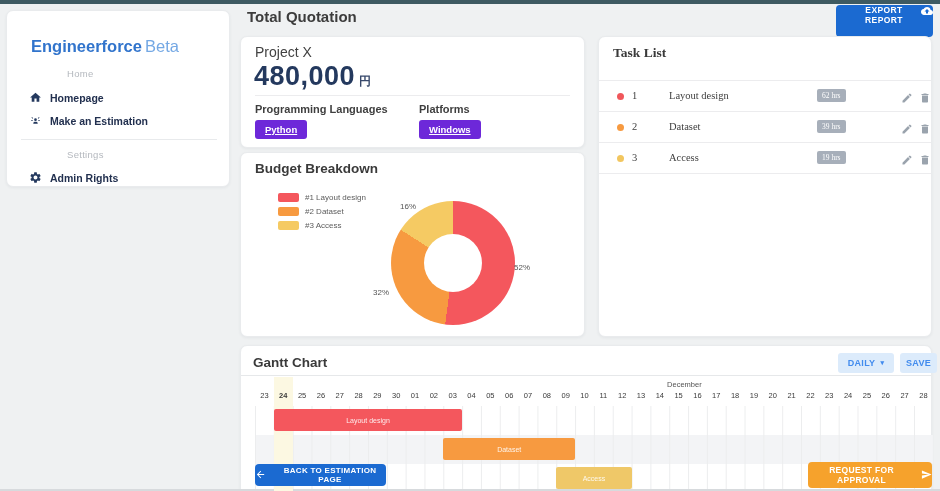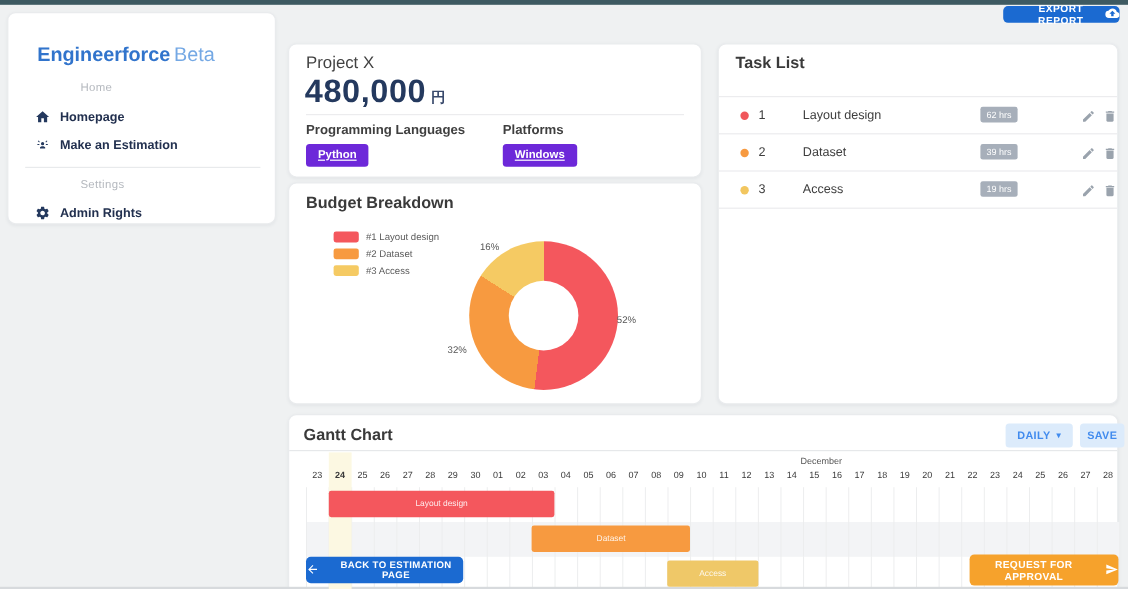--- a/index.html
+++ b/index.html
@@ -18,23 +18,23 @@
   .brand { position:absolute; left:24px; top:26px; font-size:16.5px; font-weight:600; color:#3174cc; }
   .brand .suffix { color:#74a8e4; font-weight:400; margin-left:3px; }
   .side-section { position:absolute; left:24px; font-size:9.5px; color:#b4b8be; letter-spacing:.3px;padding-left:36px; }
   .side-item { position:absolute; left:22px; display:flex; align-items:center; gap:8px; cursor:pointer; }
   .side-item .lbl { font-size:10.5px; font-weight:600; color:#22304f; }
   .side-item svg { display:block; }
   .side-divider { position:absolute; left:14px; top:128px; width:196px; height:1px; background:#e8eaec; }
 
   
   .page-title { position:absolute; left:247px; top:8px; font-size:15px; font-weight:600; color:#3c3c3c; }
-  .export-btn { position:absolute; left:836px; top:5px; width:97px; height:14px; background:#1b6ad1;
+  .export-btn { position:absolute; left:836px; top:5px; width:97px; height:32px; background:#1b6ad1;
                 border:none; border-radius:4px; color:#fff; font-size:8.5px; font-weight:700; letter-spacing:.4px;
-                display:flex; align-items:center; justify-content:center; gap:6px; cursor:pointer;
+                display:flex; justify-content:center; gap:6px; cursor:pointer;
                 font-family:"Liberation Sans", sans-serif;padding-left:17px; }
 
   
   .project-card { left:240px; top:36px; width:345px; height:112px; }
   .project-title { position:absolute; left:14px; top:7px; font-size:14px; color:#424242; }
   .price-row { position:absolute; left:13px; top:24px; display:flex; align-items:baseline; gap:4px; }
   .price { font-size:27px; font-weight:800; color:#24395e; letter-spacing:.5px; }
   .currency { font-size:12px; font-weight:600; color:#38496b; }
   .project-divider { position:absolute; left:14px; right:14px; top:58px; height:1px; background:#ececee; }
   .meta-label { position:absolute; top:66px; font-size:11px; font-weight:700; color:#3f3f3f; }
@@ -49,21 +49,21 @@
   .swatch { width:21px; height:9px; border-radius:2px; }
   .legend-text { font-size:8px; color:#5c5c5c; }
   .donut { position:absolute; left:150px; top:48px; width:124px; height:124px; border-radius:50%; }
   .donut-hole { position:absolute; left:183px; top:81px; width:58px; height:58px; border-radius:50%; background:#fff; }
   .pct { position:absolute; font-size:8px; color:#555; transform:translate(-50%,-50%); }
   .pct-0 { left:281px; top:114px; }
   .pct-1 { left:140px; top:139px; }
   .pct-2 { left:167px; top:53px; }
 
   
-  .task-card { left:598px; top:36px; width:334px; height:301px; }
+  .task-card { left:598px; top:36px; width:334px; height:301px;font-family:Liberation Serif, serif; }
   .task-title { position:absolute; left:14px; top:8px; font-size:13.5px; font-weight:700; color:#3a3a3a; }
   .task-head { position:absolute; left:0; top:29px; width:100%; height:14px; font-size:10px; color:#474747; }
   .th-no { position:absolute; left:14px; } .th-name { position:absolute; left:50px; } .th-time { position:absolute; left:214px; }
   .task-rows { position:absolute; left:0; top:43px; width:100%; }
   .task-row { position:relative; height:31px; border-top:1px solid #ececee; }
   .task-row .dot { position:absolute; left:18px; top:12px; width:7px; height:7px; border-radius:50%; }
   .task-row .no { position:absolute; left:33px; top:9px; font-size:10.5px; color:#3e3e3e; }
   .task-row .name { position:absolute; left:70px; top:9px; font-size:10.5px; color:#3e3e3e; }
   .task-row .badge { position:absolute; left:218px; top:8px; background:#a7afba; color:#fff; font-size:7.5px;
                      padding:2px 5px; border-radius:2px; }
@@ -140,20 +140,21 @@
     <div class="side-item" style="top:160px">
       <span>
         <svg viewBox="0 0 24 24" width="13" height="13" fill="#24395e">
             <path d="M19.14 12.94c.04-.3.06-.61.06-.94 0-.32-.02-.64-.07-.94l2.03-1.58a.49.49 0 0 0 .12-.61l-1.92-3.32a.488.488 0 0 0-.59-.22l-2.39.96c-.5-.38-1.03-.7-1.62-.94l-.36-2.54a.484.484 0 0 0-.48-.41h-3.84c-.24 0-.43.17-.47.41l-.36 2.54c-.59.24-1.13.57-1.62.94l-2.39-.96c-.22-.08-.47 0-.59.22L2.74 8.87c-.12.21-.08.47.12.61l2.03 1.58c-.05.3-.09.63-.09.94s.02.64.07.94l-2.03 1.58a.49.49 0 0 0-.12.61l1.92 3.32c.12.22.37.29.59.22l2.39-.96c.5.38 1.03.7 1.62.94l.36 2.54c.05.24.24.41.48.41h3.84c.24 0 .44-.17.47-.41l.36-2.54c.59-.24 1.13-.56 1.62-.94l2.39.96c.22.08.47 0 .59-.22l1.92-3.32c.12-.22.07-.47-.12-.61l-2.01-1.58zM12 15.6A3.61 3.61 0 0 1 8.4 12c0-1.98 1.62-3.6 3.6-3.6s3.6 1.62 3.6 3.6-1.62 3.6-3.6 3.6z"></path>
           </svg>
       </span>
       <span class="lbl">Admin Rights</span>
     </div>
   </div>
 
+  <div class="page-title">Total Quotation</div>
   <button class="export-btn">
     <span>EXPORT REPORT</span>
     <span>
       <svg viewBox="0 0 24 24" width="12" height="12" fill="#fff">
           <path d="M19.35 10.04A7.49 7.49 0 0 0 12 4C9.11 4 6.6 5.64 5.35 8.04A5.994 5.994 0 0 0 0 14c0 3.31 2.69 6 6 6h13c2.76 0 5-2.24 5-5 0-2.64-2.05-4.78-4.65-4.96zM14 13v4h-4v-4H7l5-5 5 5h-3z"></path>
         </svg>
     </span>
   </button>
 
   <div class="card project-card">

